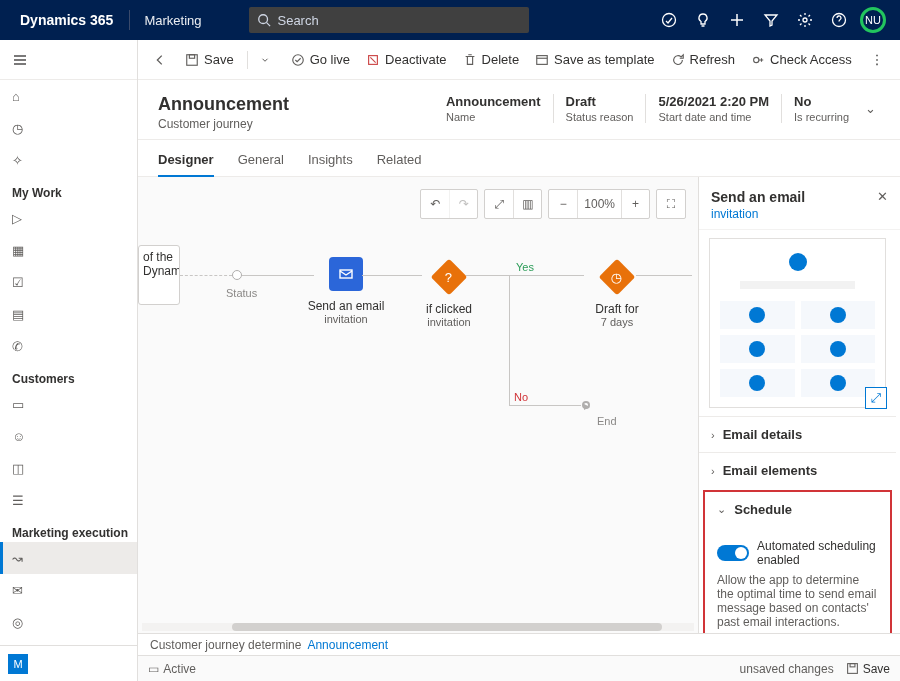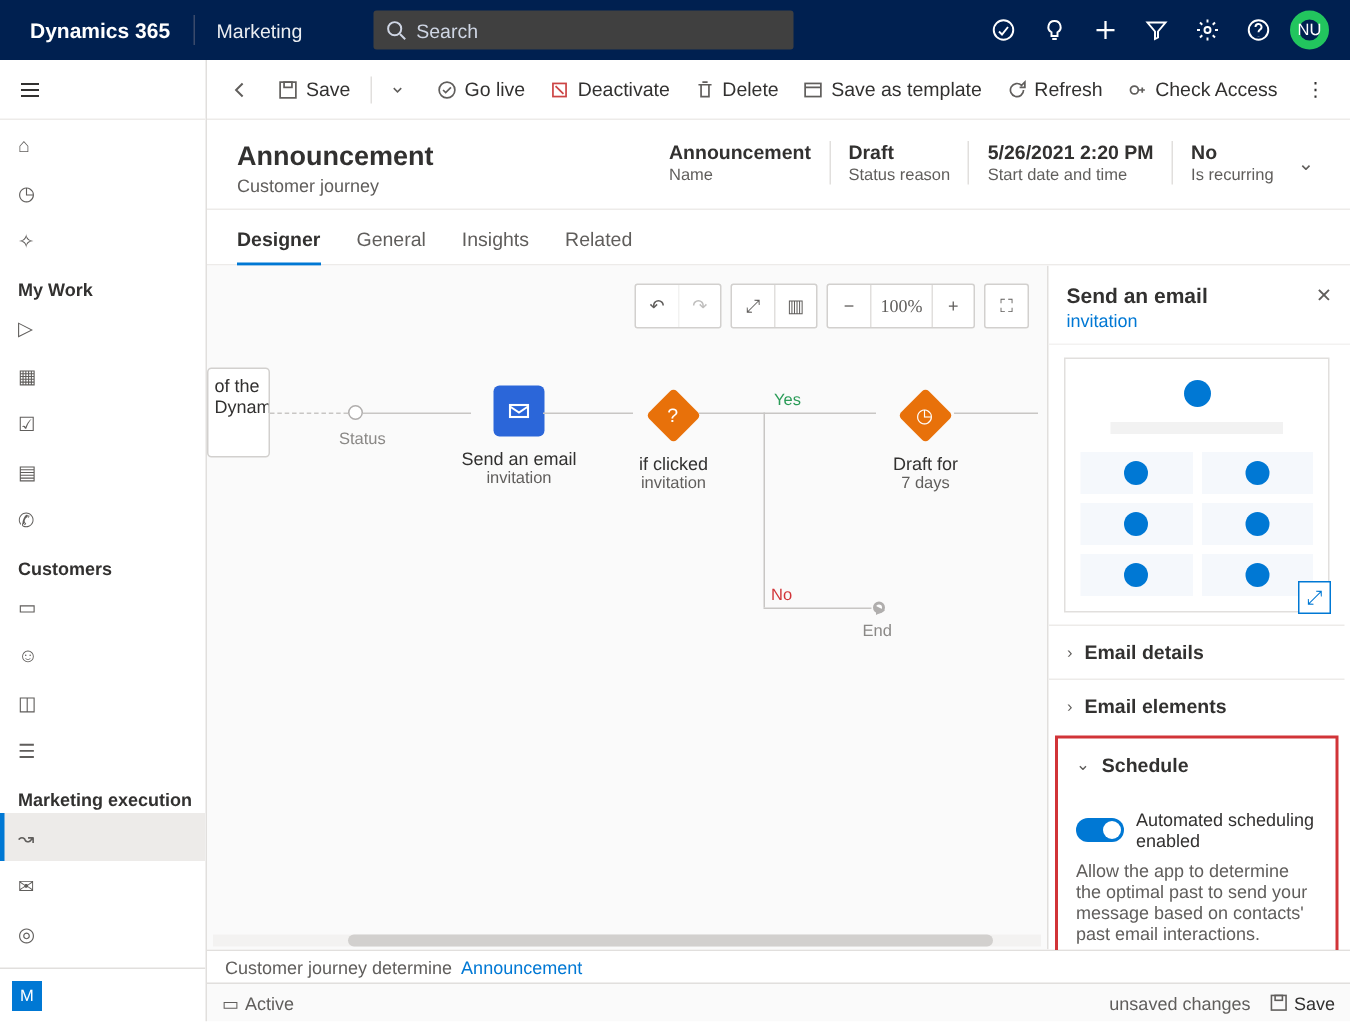--- a/index.html
+++ b/index.html
@@ -5,21 +5,21 @@
 * { box-sizing: border-box; margin: 0; padding: 0; font-family: "Segoe UI", Arial, sans-serif; }
 body { width: 900px; height: 681px; overflow: hidden; background: #fff; font-size: 13px; color: #323130; }
 .topbar { height: 40px; background: #002050; color: #fff; display: flex; align-items: center; padding: 0 10px; }
 .topbar .brand { font-weight: 600; font-size: 14px; padding: 0 10px; cursor: pointer;}
 .topbar .divider { width: 1px; height: 20px; background: #3a4a6b; margin: 0 6px; }
 .topbar .app { font-size: 13px; opacity: 0.92; padding: 0 8px; cursor:pointer;}
 .topbar .search { flex: 0 0 280px; margin-left: 40px; background: #404040; height: 26px; border-radius: 2px; display:flex; align-items:center; padding:0 8px; color:#cfd6e4;}
 .topbar .search svg { margin-right:6px; }
 .topbar .spacer { flex: 1; }
 .topbar .icon-btn { width: 34px; height: 40px; display:flex; align-items:center; justify-content:center; cursor:pointer; }
-.topbar .avatar { width:26px; height:26px; border-radius:50%; border:6px solid #22c55e; display:flex; align-items:center; justify-content:center; font-size:11px; color:#fff; }
+.topbar .avatar { width:26px; height:26px; border-radius:50%; border:3px solid #22c55e; display:flex; align-items:center; justify-content:center; font-size:11px; color:#fff; }
 .main-row { display:flex; height: calc(681px - 40px); }
 .sidebar { width: 138px; border-right: 1px solid #e1dfdd; background:#fff; overflow:hidden; display:flex; flex-direction:column; }
 .sidebar .toprow { height:40px; display:flex; align-items:center; padding-left:12px; border-bottom:1px solid #edebe9;}
 .sidebar .hamburger { cursor:pointer; }
 .sidebar-scroll { overflow-y:auto; flex:1; position:relative; }
 .sidebar-scroll::-webkit-scrollbar{width:6px;}
 .sidebar-scroll::-webkit-scrollbar-thumb{background:#c8c6c4;border-radius:3px;}
 .nav-item { display:flex; align-items:center; height:32px; padding:0 10px 0 12px; cursor:pointer; font-size:13px; color:#323130; white-space:nowrap;}
 .nav-item svg, .nav-item .ico { width:16px; flex:0 0 16px; margin-right:8px; color:#605e5c;}
 .nav-group { padding:10px 0 2px 12px; font-size:12px; font-weight:600; color:#323130;}
@@ -45,21 +45,21 @@
 .header-kv .chev{align-self:center;padding:0 4px;color:#605e5c;cursor:pointer;}
 .tabs{display:flex;gap:24px;padding:6px 20px 0;border-bottom:1px solid #edebe9;}
 .tab{padding:6px 0 8px;font-size:13px;color:#605e5c;cursor:pointer;}
 .tab.active{color:#323130;font-weight:600;border-bottom:2px solid #0078d4;margin-bottom:-1px;}
 .designer-area{flex:1;position:relative;display:flex;overflow:hidden;}
 .canvas-pane{flex:1;position:relative;background:#fafafa;overflow:hidden;}
 .canvas-toolbar{position:absolute;top:12px;right:12px;display:flex;gap:6px;z-index:5;}
 .tgrp{display:flex;border:1px solid #d2d0ce;border-radius:2px;background:#fff;}
 .tbtn{width:28px;height:28px;display:flex;align-items:center;justify-content:center;cursor:pointer;color:#605e5c;font-size:12px;}
 .tbtn + .tbtn{border-left:1px solid #e1dfdd;}
-.tbtn.wide{width:auto;padding:0 6px;font-family:Liberation Serif, serif;}
+.tbtn.wide{width:auto;padding:0 6px;}
 .canvas-inner{position:absolute;inset:0;}
 .gray-card{position:absolute;left:0;top:68px;width:42px;height:60px;border:1px solid #d2d0ce;background:#fff;border-radius:3px;font-size:12px;color:#0078d4;padding:4px;line-height:14px;overflow:hidden;white-space:normal;}
 .tile{position:absolute;text-align:center;}
 .tile .shape{width:34px;height:34px;margin:0 auto;display:flex;align-items:center;justify-content:center;color:#fff;border-radius:4px;}
 .tile .lbl-t{font-size:12px;margin-top:8px;color:#323130;}
 .tile .lbl-s{font-size:11px;color:#605e5c;}
 .shape.blue{background:#2b66d9;}
 .shape.diamond{width:26px;height:26px;background:#e8710a;transform:rotate(45deg);border-radius:3px;}
 .shape.diamond span{transform:rotate(-45deg);font-size:13px;color:#fff;}
 .start-dot{position:absolute;width:10px;height:10px;border:1.5px solid #b0aead;border-radius:50%;background:#fff;}
@@ -389,21 +389,21 @@
           <div class="hline solid" style="left:498px;top:98px;width:56px;"></div>
 
           <div class="vline" style="left:371px;top:98px;height:130px;"></div>
           <div class="hline solid" style="left:371px;top:228px;width:72px;"></div>
           <div class="label-sm label-no" style="left:376px;top:214px;">No</div>
           <div class="end-dot" style="left:444px;top:224px;">
             <svg style="position:absolute;left:-2px;top:-2px" width="12" height="12" viewBox="0 0 12 12">
                 <path d="M2 3l6 3-6 3z" fill="#b0aead"></path>
               </svg>
           </div>
-          <div class="label-sm" style="left:437px;top:238px;">End</div>
+          <div class="label-sm" style="left:459px;top:238px;">End</div>
         </div>
 
         <div class="canvas-scroll">
             <div class="thumb"></div>
           </div>
       </div>
 
       <div class="rpanel">
         <div class="rhead">
           <div>
@@ -453,21 +453,21 @@
           <div class="highlight" style="margin:2px 4px;">
             <div class="acc" style="border-top:none">
                 <span class="chv">⌄</span>
                 <span class="acc-title">Schedule</span>
               </div>
             <div class="acc-body">
               <div class="toggle-row">
                 <div class="toggle"></div>
                 <span style="color:#323130;">Automated scheduling enabled</span>
               </div>
-              <div>Allow the app to determine the optimal past to send your message based on contacts' past email interactions.</div>
+              <div>Allow the app to determine the optimal time to send email message based on contacts' past email interactions.</div>
             </div>
           </div>
 
         </div>
       </div>
     </div>
 
     <div class="tplbar">
       <span>Customer journey determine</span>
       <a>Announcement</a>

